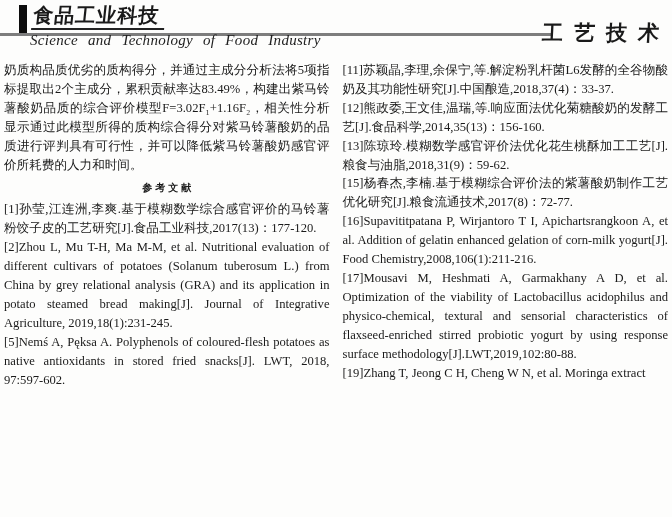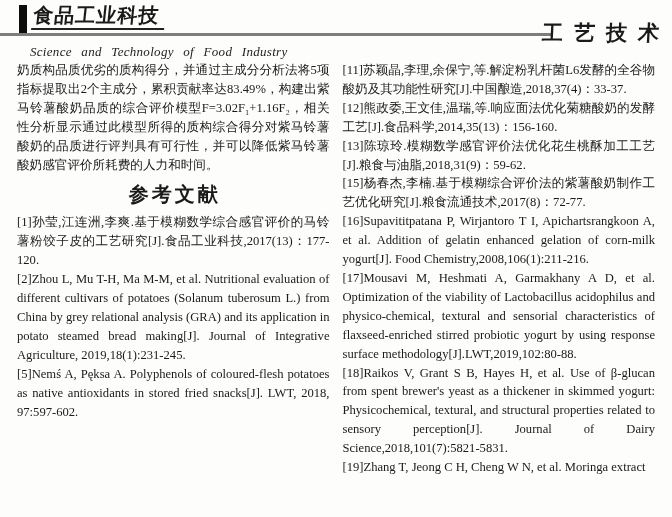--- a/index.html
+++ b/index.html
@@ -11,42 +11,42 @@
   
   .logo-bar{position:absolute;left:19px;top:5px;width:8px;height:29px;background:#0d0d0d;}
   .logo-cn{
     position:absolute;left:31px;top:2px;
     font-size:20px;font-weight:bold;letter-spacing:1px;line-height:26px;
     transform:skewX(-6deg);transform-origin:left bottom;
     border-bottom:2px solid #222;padding:0 6px 0 1px;white-space:nowrap;
   }
   .header-rule{position:absolute;left:0;top:33px;width:553px;height:3px;background:#7d7d7d;}
   .journal-en{
-    position:absolute;left:30px;top:44px;width:250px;text-align:center;
-    font-style:italic;font-size:13px;letter-spacing:.3px;word-spacing:6px;color:#222;
+    position:absolute;left:30px;top:32px;width:250px;text-align:center;
+    font-style:italic;font-size:15px;letter-spacing:.3px;word-spacing:6px;color:#222;
     white-space:nowrap;
   }
   .section-label{
     position:absolute;right:2px;top:19px;white-space:nowrap;
     font-size:21px;font-weight:bold;letter-spacing:11px;
     transform:skewX(-3deg);
   }
   
   .columns{
     position:absolute;top:61px;left:0;right:0;bottom:0;
-    display:flex;gap:13px;padding:0 17px;
+    display:flex;gap:13px;padding:0 4px;
   }
   .col{flex:1;min-width:0;}
   .para,.ref{
     margin:0;font-size:12.6px;line-height:18.9px;
     text-align:justify;text-justify:inter-word;
   }
   .refs-heading{
     margin:7px 0 5px;text-align:center;
-    font-size:20px;font-weight:bold;letter-spacing:3px;text-indent:3px;
+    font-size:10px;font-weight:bold;letter-spacing:3px;text-indent:3px;
   }
 </style>
 </head>
 <body>
 
 <div class="page">
 
   <header>
     <div class="logo-bar"></div>
     <div class="logo-cn">食品工业科技</div>
@@ -65,18 +65,17 @@
       <p class="ref">[5]Nemś A, Pęksa A. Polyphenols of coloured-flesh potatoes as native antioxidants in stored fried snacks[J]. LWT, 2018, 97:597-602.</p>
     </section>
 
     <section class="col">
       <p class="ref">[11]苏颖晶,李理,余保宁,等.解淀粉乳杆菌L6发酵的全谷物酸奶及其功能性研究[J].中国酿造,2018,37(4)：33-37.</p>
       <p class="ref">[12]熊政委,王文佳,温瑞,等.响应面法优化菊糖酸奶的发酵工艺[J].食品科学,2014,35(13)：156-160.</p>
       <p class="ref">[13]陈琼玲.模糊数学感官评价法优化花生桃酥加工工艺[J].粮食与油脂,2018,31(9)：59-62.</p>
       <p class="ref">[15]杨春杰,李楠.基于模糊综合评价法的紫薯酸奶制作工艺优化研究[J].粮食流通技术,2017(8)：72-77.</p>
       <p class="ref">[16]Supavititpatana P, Wirjantoro T I, Apichartsrangkoon A, et al. Addition of gelatin enhanced gelation of corn-milk yogurt[J]. Food Chemistry,2008,106(1):211-216.</p>
       <p class="ref">[17]Mousavi M, Heshmati A, Garmakhany A D, et al. Optimization of the viability of Lactobacillus acidophilus and physico-chemical, textural and sensorial characteristics of flaxseed-enriched stirred probiotic yogurt by using response surface methodology[J].LWT,2019,102:80-88.</p>
-      <p class="ref">[18]Raikos V, Grant S B, Hayes H, et al. Use of β-glucan from spent brewer's yeast as a thickener in skimmed yogurt: Physicochemical, textural, and structural properties related to sensory perception[J]. Journal of Dairy Science,2018,101(7):5821-5831.</p>
       <p class="ref">[19]Zhang T, Jeong C H, Cheng W N, et al. Moringa extract</p>
     </section>
 
   </main>
 </div>
 
 </body></html>

